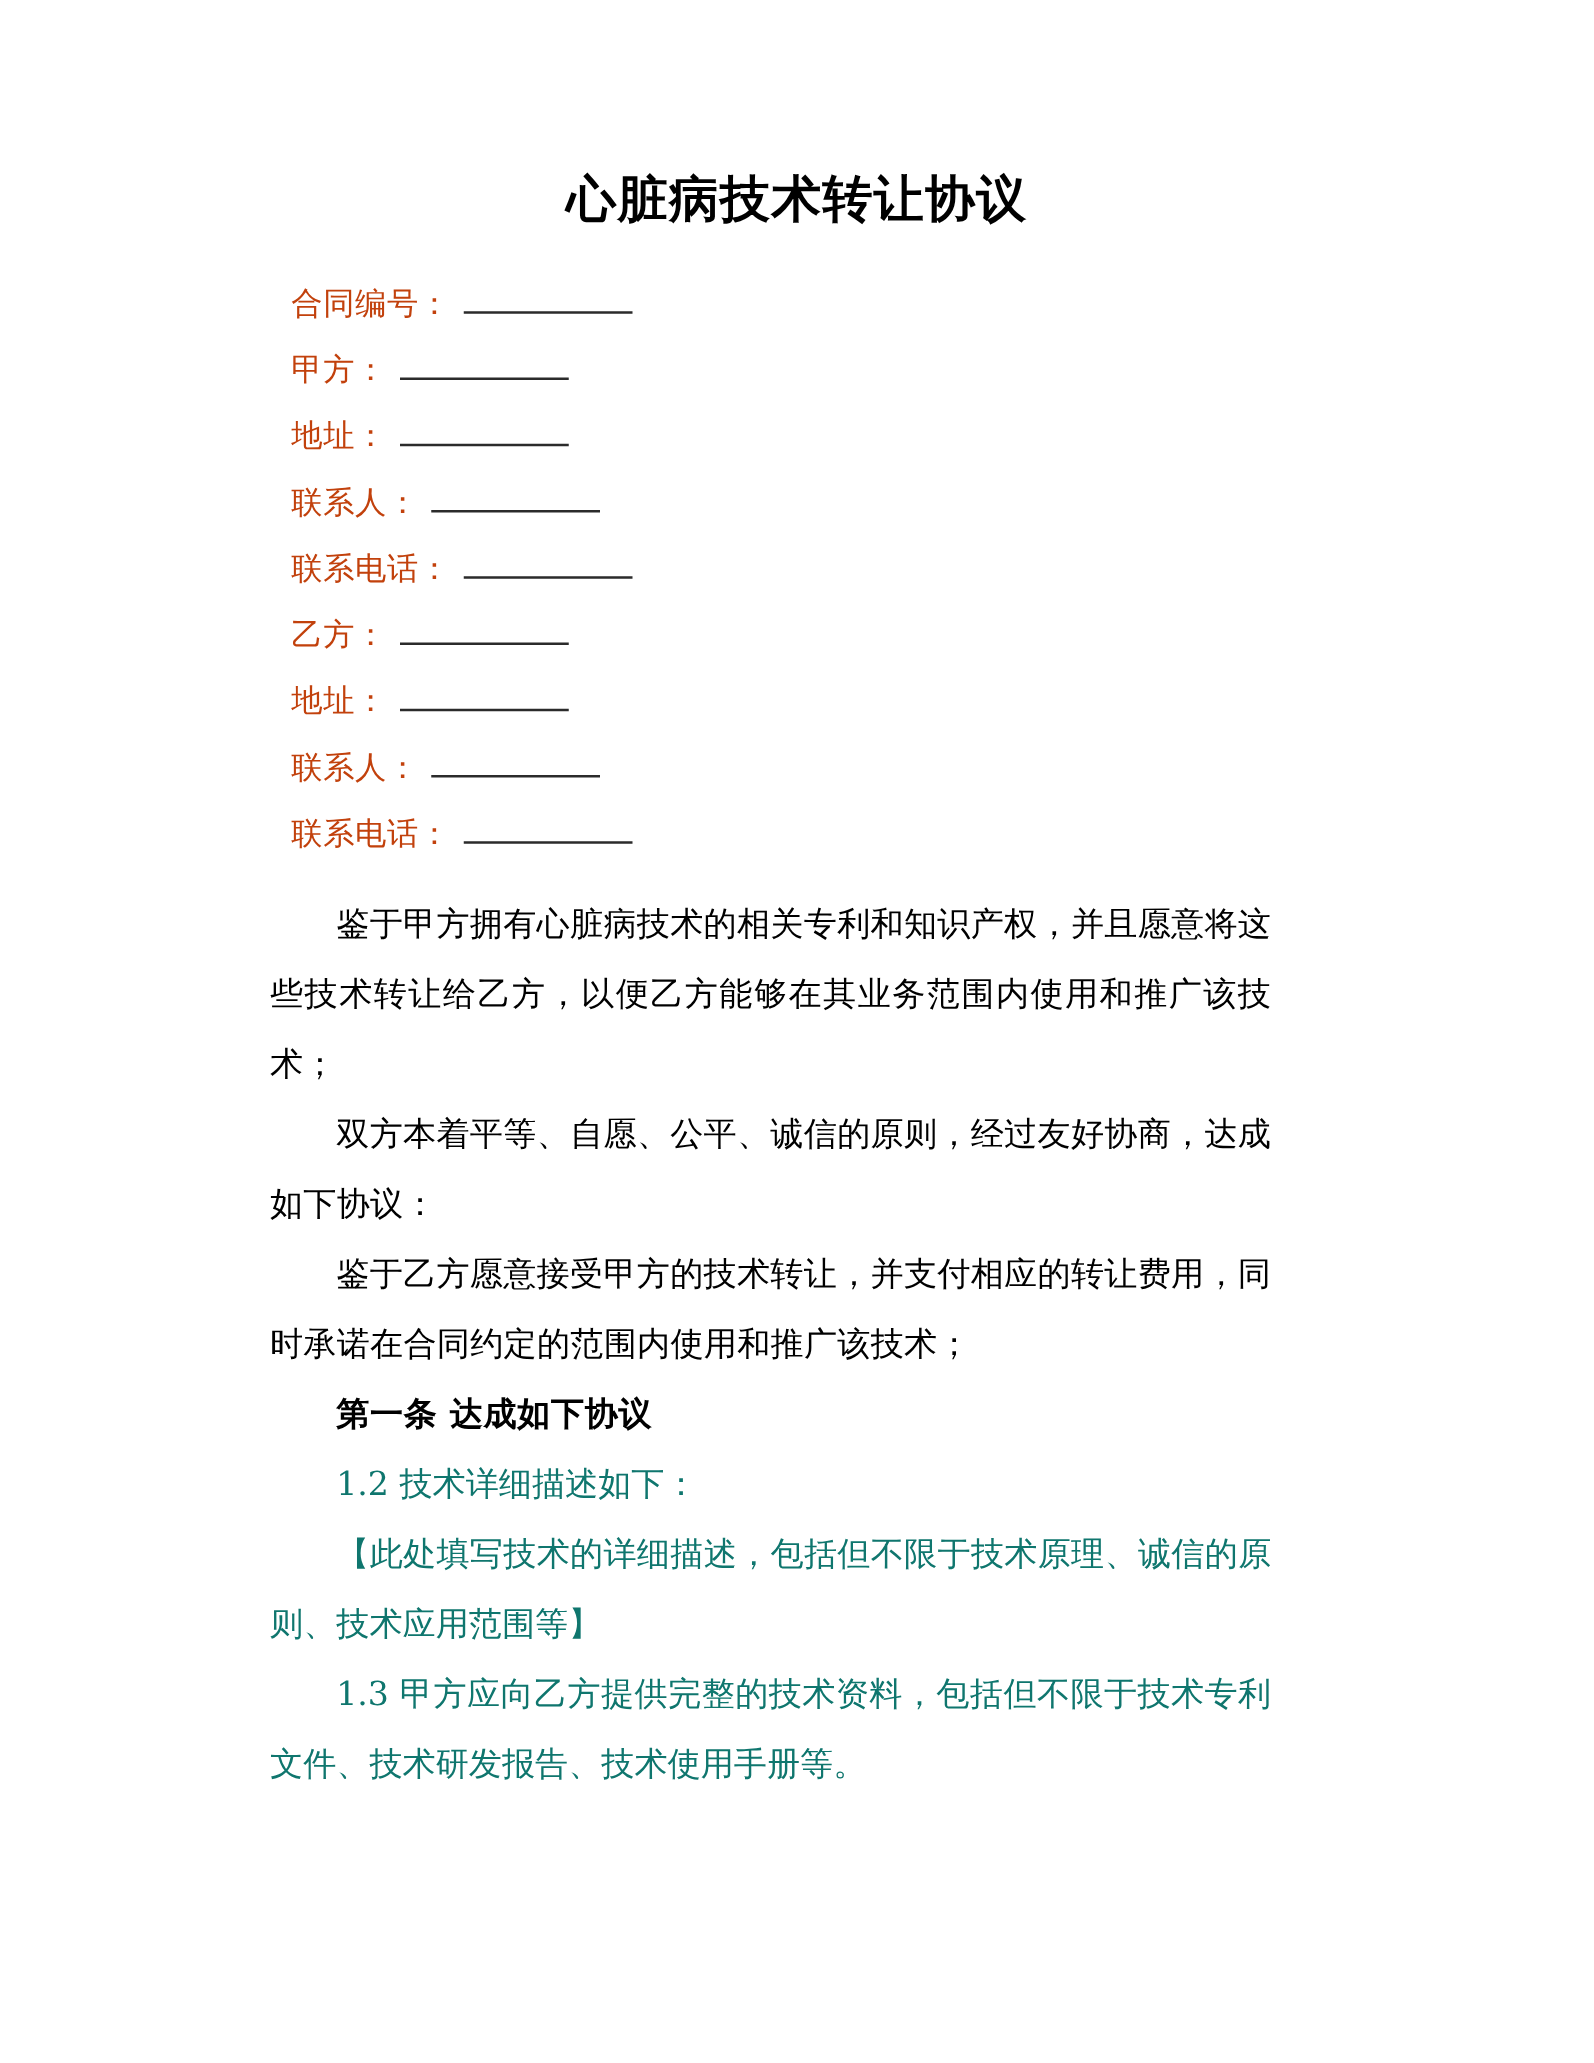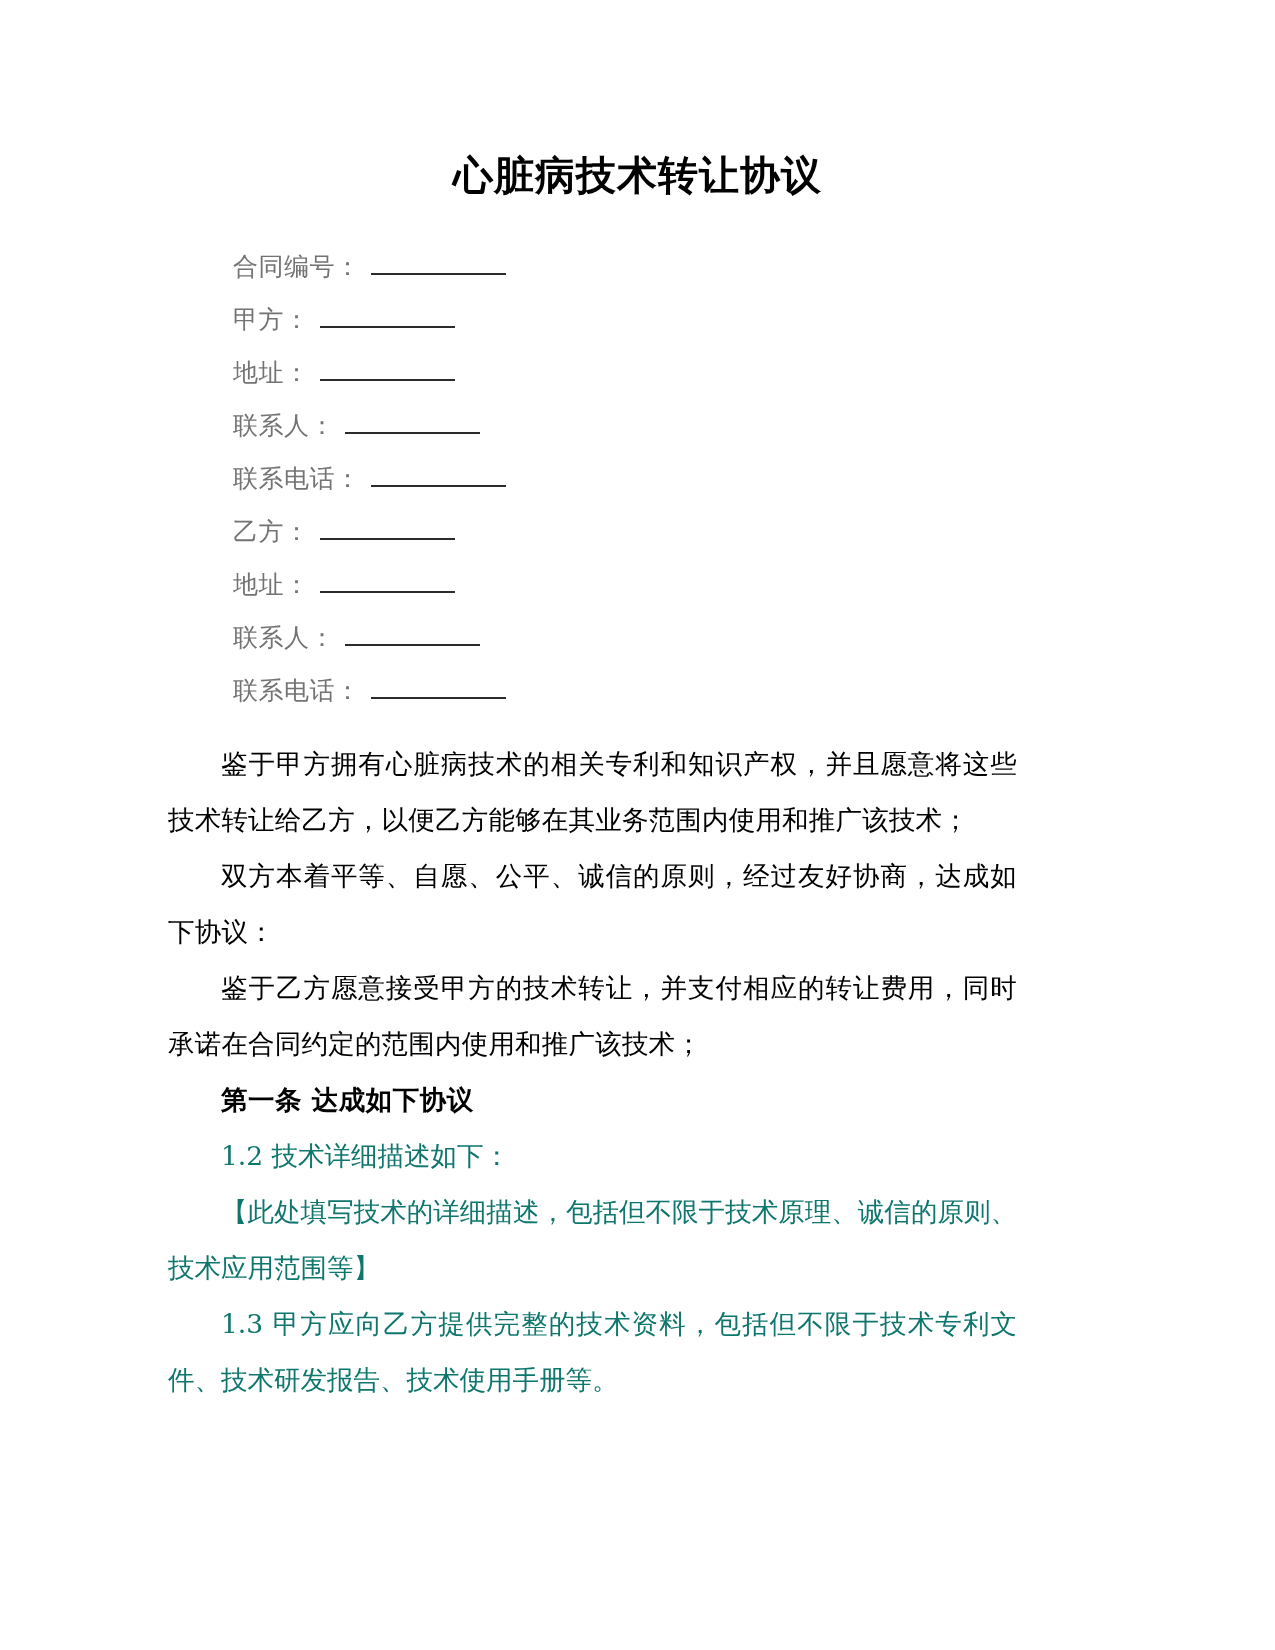--- a/index.html
+++ b/index.html
@@ -17,58 +17,59 @@
   }
   .page {
     position: relative;
     width: 1275px;
     height: 1650px;
     background: #ffffff;
     box-sizing: border-box;
   }
   .doc-title {
     text-align: center;
-    font-family: Liberation Sans, sans-serif;
+    font-family: Liberation Mono, monospace;
     font-size: 40px;
     font-weight: 700;
     letter-spacing: 1px;
-    margin: 16px;
+    margin: 4px;
     padding-top: 136px;
     line-height: 1.18;
     color: #000000;
   }
   .fields {
     margin: 0;
     padding: 0;
     list-style: none;
     padding-top: 36px;
   }
   .field-row {
     display: flex;
     align-items: baseline;
     font-size: 25px;
     line-height: 1.0;
     height: 53px;
     padding-left: 233px;
-    color: #737373;
+    color: #c2410c;
     text-align: right;
   }
   .field-label {
     white-space: nowrap;
     letter-spacing: 0.5px;
   }
   .field-blank {
     display: inline-block;
     border-bottom: 2px solid #2b2b2b;
     height: 22px;
     margin-left: 10px;
     width: 135px;
   }
   .body-block {
     padding-top: 8px;
+    margin-left: 48px;
   }
   p.para {
     margin: 0;
     font-size: 26.5px;
     line-height: 56px;
     text-indent: 2em;
     padding-left: 168px;
     padding-right: 258px;
     text-align: justify;
     text-justify: inter-ideograph;

